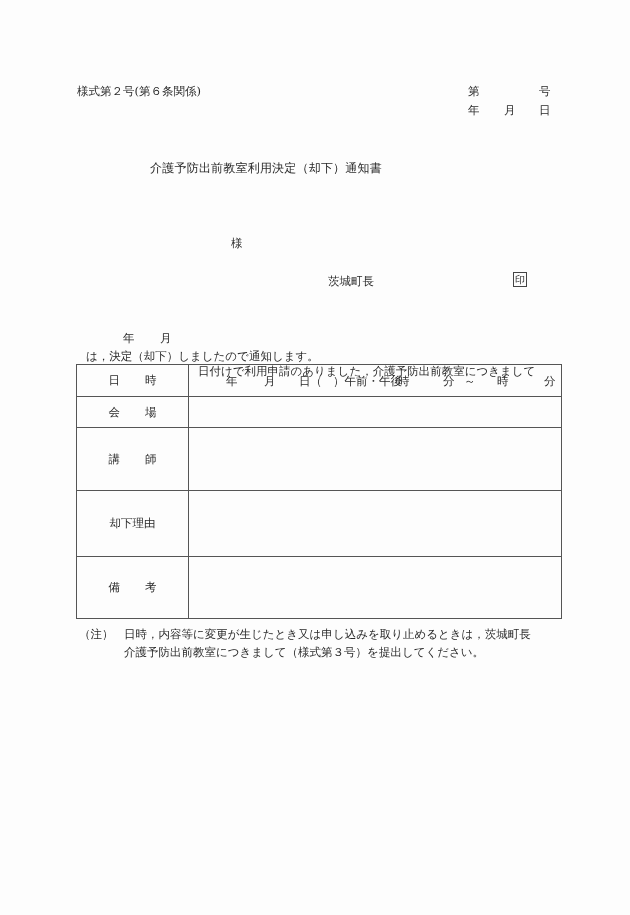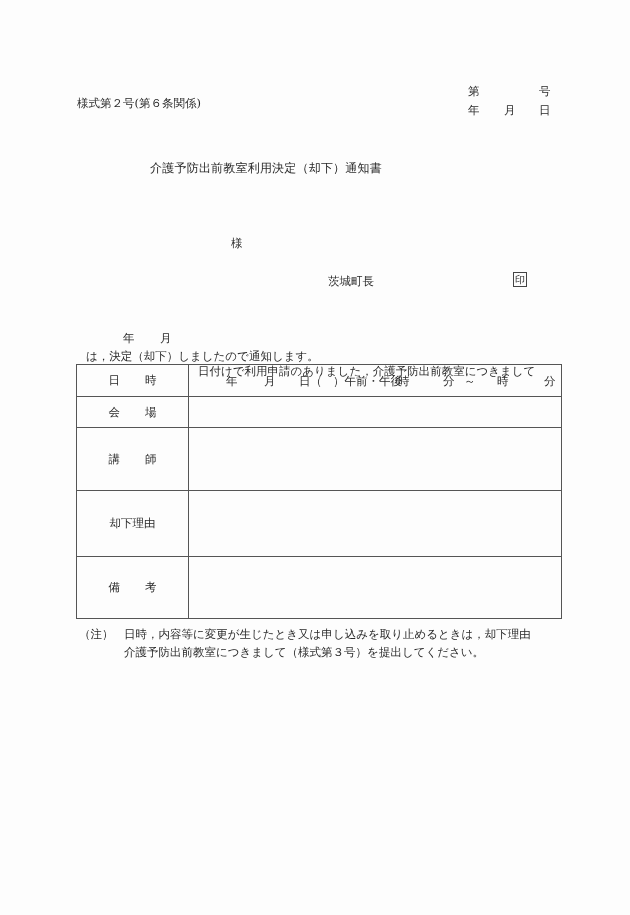--- a/index.html
+++ b/index.html
@@ -1,21 +1,21 @@
 <!DOCTYPE html>
 <html><head>
 <meta charset="utf-8">
 <style>
   html, body { margin:0; padding:0; }
   body {
     width:630px; height:915px; background:#fdfdfd; position:relative; overflow:hidden;
     font-family:"DejaVu Serif","Liberation Serif",serif; color:#2a2a2a; font-size:11.5px;
   }
   .abs { position:absolute; white-space:nowrap; }
-  .form-no { left:77px; top:96px; }
+  .form-no { left:77px; top:84px; }
   .num-line { left:468px; top:84px; width:82px; }
   .date-line { left:468px; top:103px; width:82px; }
   .num-line span, .date-line span { position:absolute; top:0; }
   .title { left:0; width:542px; top:160px; text-align:center; font-size:12px; letter-spacing:0.2px; }
   .title span { position:relative; left:-5px; }
   .addressee { left:231px; top:236px; }
   .sender { left:328px; top:274px; }
   .seal {
     left:513px; top:272px; width:12px; height:13px; border:1px solid #444;
     font-size:10px; line-height:13px; text-align:center;
@@ -121,15 +121,15 @@
             <span>考</span>
           </span>
     </td>
     <td></td>
   </tr>
 </tbody>
   </table>
 
 <div class="abs note1">
   <span>（注）</span>
-  <span class="txt">日時，内容等に変更が生じたとき又は申し込みを取り止めるときは，却下理由</span>
+  <span class="txt">日時，内容等に変更が生じたとき又は申し込みを取り止めるときは，茨城町長</span>
 </div>
 <div class="abs note2">介護予防出前教室につきまして（様式第３号）を提出してください。</div>
 
 </body></html>

